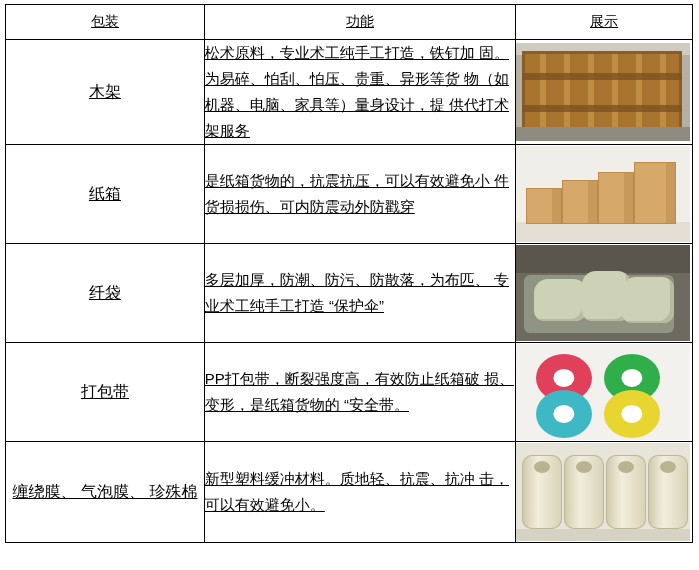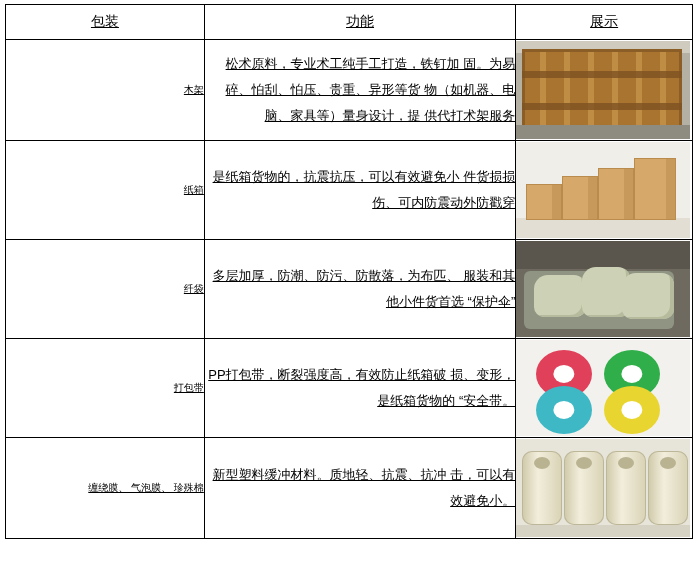--- a/index.html
+++ b/index.html
@@ -36,29 +36,29 @@
   .col-func { width: 310px; }
   .col-demo { width: 176px; }
 
   thead th {
     height: 34px;
     font-size: 14px;
     font-weight: normal;
     text-align: center;
   }
   .name-cell {
-    text-align: right;
-    font-size: 10px;
+    text-align: center;
+    font-size: 16px;
     line-height: 22px;
   }
   .func-cell {
-    font-size: 13px;
+    font-size: 15px;
     line-height: 26px;
     padding: 6px 10px 6px 10px;
-    text-align: right;
+    text-align: left;
   }
   .demo-cell {
     padding: 0;
     text-align: center;
     vertical-align: middle;
   }
   .row-wood td { height: 100px; }
   .row-carton td { height: 98px; }
   .row-bag td { height: 98px; }
   .row-strap td { height: 98px; }
@@ -256,21 +256,21 @@
             <span class="box b1"></span>
             <span class="box b2"></span>
             <span class="box b3"></span>
             <span class="box b4"></span>
           </span>
         </td>
       </tr>
 
       <tr class="row-bag">
         <td class="name-cell">纤袋</td>
-        <td class="func-cell">多层加厚，防潮、防污、防散落，为布匹、 服装和其他小件货首选 “保护伞”</td>
+        <td class="func-cell">多层加厚，防潮、防污、防散落，为布匹、 专业术工纯手工打造 “保护伞”</td>
         <td class="demo-cell">
           <span class="img-box img-bag">
             <span class="wall"></span>
             <span class="pallet"></span>
             <span class="sack s1"></span>
             <span class="sack s2"></span>
             <span class="sack s3"></span>
           </span>
         </td>
       </tr>

